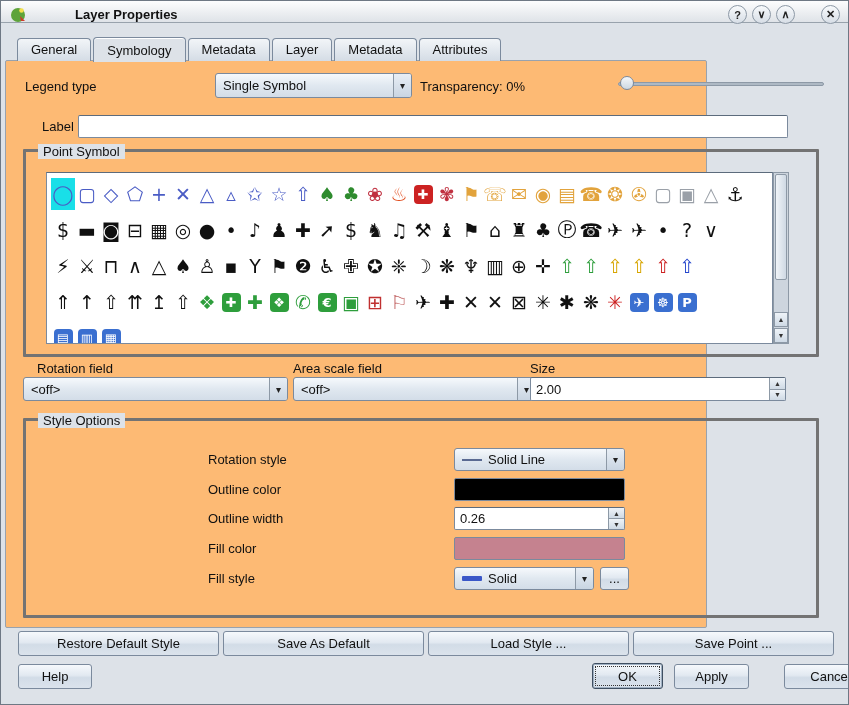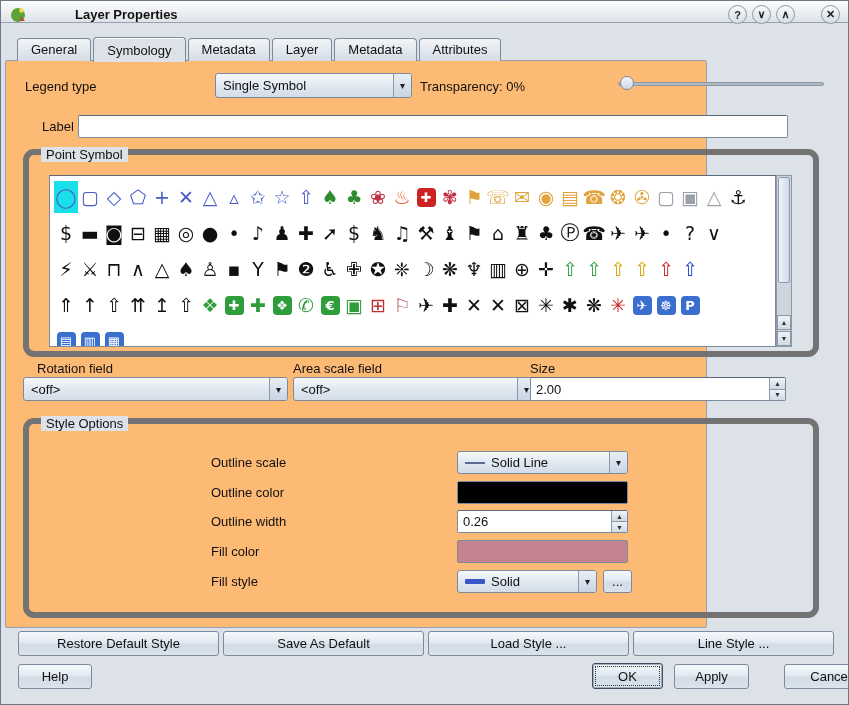--- a/index.html
+++ b/index.html
@@ -44,21 +44,21 @@
     font-family:"Liberation Sans",sans-serif;font-size:13px;padding:0 4px}
 
   .spin{position:absolute;background:#fff;border:1px solid #7b8a9d;border-top-color:#5c6b7c;border-radius:2px;
     display:flex;align-items:center;padding-left:5px}
   .spin-btns{position:absolute;right:0;top:0;bottom:0;width:16px;display:flex;flex-direction:column;border-left:1px solid #8d99a6}
   .spin-btns span{flex:1;display:flex;align-items:center;justify-content:center;font-size:7px;color:#333;
     background:linear-gradient(#eef3f8,#cfdae5)}
   .spin-btns span + span{border-top:1px solid #8d99a6}
 
   
-  .groupbox{position:absolute;border:6px solid #737373;border-radius:11px}
+  .groupbox{position:absolute;border:3px solid #737373;border-radius:1px}
   .gb-title{position:absolute;top:-8px;left:12px;background:#dde2e8;padding:0 5px;white-space:nowrap}
 
   
   .symbol-list{position:absolute;background:#fff;border:1px solid #7b8a9d;border-top-color:#5c6b7c;padding:3px 2px 0 4px;overflow:hidden}
   .sym-row{display:flex;height:36px;align-items:center}
   .sym{width:24px;height:32px;display:flex;align-items:center;justify-content:center;font-size:19px;
     font-family:"DejaVu Sans",sans-serif;cursor:default}
   .sym.sel{background:#19dfe8}
   .badge{width:19px;height:19px;border-radius:4px;display:flex;align-items:center;justify-content:center;
     font-size:13px;font-weight:bold;font-family:"DejaVu Sans",sans-serif}
@@ -298,21 +298,21 @@
       <span>2.00</span>
       <span class="spin-btns">
         <span>▲</span>
         <span>▼</span>
       </span>
     </div>
 
     <div class="groupbox" style="left:17px;top:357px;width:796px;height:200px">
       <span class="gb-title">Style Options</span>
 
-      <span class="lbl" style="left:182px;top:31px">Outline scale</span>
+      <span class="lbl" style="left:182px;top:31px">Rotation style</span>
       <div class="combo" style="left:428px;top:27px;width:171px;height:23px">
         <span class="line-icon"></span>
         <span class="combo-text">Solid Line</span>
         <span class="combo-arrow">▾</span>
       </div>
 
       <span class="lbl" style="left:182px;top:61px">Outline color</span>
       <div class="swatch" style="left: 428px; top: 57px; width: 171px; height: 23px; background: rgb(0, 0, 0);"></div>
 
       <span class="lbl" style="left:182px;top:90px">Outline width</span>
@@ -333,19 +333,19 @@
         <span class="combo-text">Solid</span>
         <span class="combo-arrow">▾</span>
       </div>
       <div class="btn" style="left:574px;top:146px;width:29px;height:23px">...</div>
     </div>
   </div>
 
   <div class="btn" style="left:17px;top:630px;width:201px;height:25px">Restore Default Style</div>
   <div class="btn" style="left:222px;top:630px;width:201px;height:25px">Save As Default</div>
   <div class="btn" style="left:427px;top:630px;width:201px;height:25px">Load Style ...</div>
-  <div class="btn" style="left:632px;top:630px;width:201px;height:25px">Line Style ...</div>
+  <div class="btn" style="left:632px;top:630px;width:201px;height:25px">Save Point ...</div>
 
   <div class="btn" style="left:17px;top:663px;width:74px;height:25px">Help</div>
   <div class="btn default" style="left:591px;top:662px;width:71px;height:26px">OK</div>
   <div class="btn" style="left:673px;top:663px;width:75px;height:25px">Apply</div>
   <div class="btn" style="left:783px;top:663px;width:93px;height:25px">Cancel</div>
 </div>
 
 </body></html>

